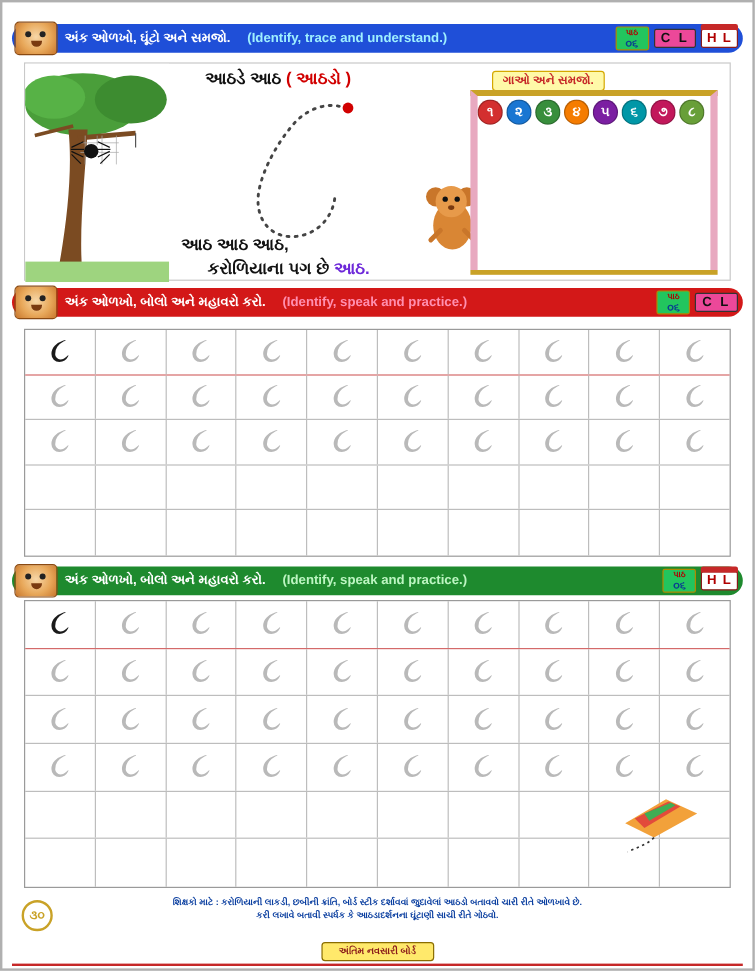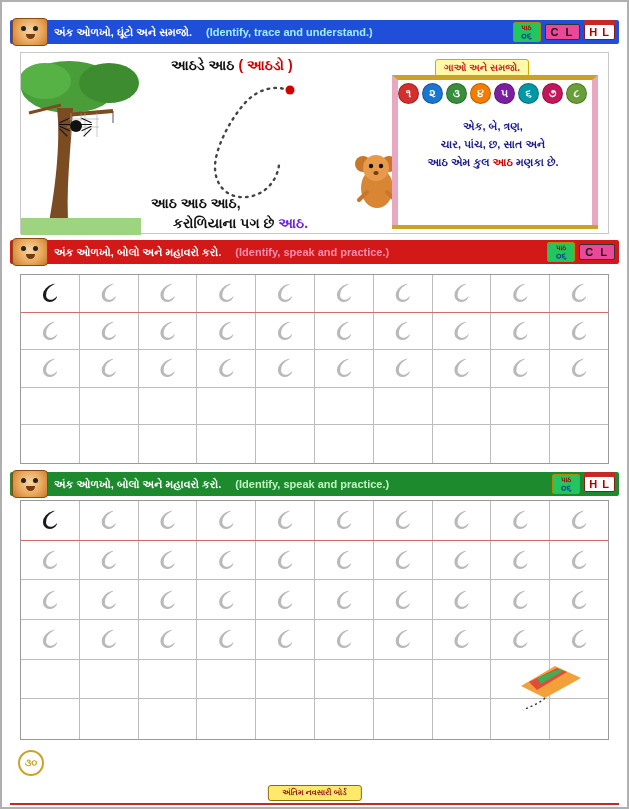--- a/index.html
+++ b/index.html
@@ -16,21 +16,21 @@
     background:#ffffff;
     border:2px solid #b0b0b0;
     overflow:hidden;
   }
   
   .banner{
     position:absolute;left:8px;right:8px;
     height:24px;
     display:flex;align-items:center;
     box-sizing:border-box;
-    border-radius:2px;
+    border-radius:14px;
   }
   .banner .mascot{
     width:34px;height:26px;
     margin-left:2px;
     border-radius:4px;
     flex:none;
     position:relative;
     background:radial-gradient(circle at 50% 45%, #f7d7a8 0%, #e8a85a 55%, #c8762c 100%);
     border:1px solid #8a4a12;
   }
@@ -111,21 +111,21 @@
   .mouse{
     position:absolute;left:330px;top:95px;width:52px;height:62px;
   }
   .sing-box{
     position:absolute;right:6px;top:6px;width:218px;height:168px;
   }
   .sing-label{
     position:absolute;left:26px;top:0;
     background:#fff9a8;border:1px solid #d4a800;
     color:#c62828;font-size:10px;font-weight:bold;
-    padding:2px 8px;border-radius:3px;margin-left:25px;
+    padding:2px 8px;border-radius:3px;
   }
   .frame{
     position:absolute;left:8px;top:16px;right:4px;bottom:2px;
     border-left:6px solid #e8a9c0;border-right:6px solid #e8a9c0;
     border-top:5px solid #c9a227;
   }
   .frame:after{
     content:"";position:absolute;left:-6px;right:-6px;bottom:-4px;height:4px;background:#c9a227;
   }
   .digits{
@@ -295,29 +295,20 @@
       <div class="digits">
         <div class="d" style="background:#d32f2f">૧</div>
         <div class="d" style="background:#1976d2">૨</div>
         <div class="d" style="background:#388e3c">૩</div>
         <div class="d" style="background:#f57c00">૪</div>
         <div class="d" style="background:#7b1fa2">૫</div>
         <div class="d" style="background:#0097a7">૬</div>
         <div class="d" style="background:#c2185b">૭</div>
         <div class="d" style="background:#689f38">૮</div>
       </div>
-      <div class="verse">
-        <div>એક, બે, ત્રણ,</div>
-        <div>ચાર, પાંચ, છ, સાત અને</div>
-        <div>
-          <span>આઠ એમ કુલ</span>
-          <span class="red">આઠ</span>
-          <span>મણકા છે.</span>
-        </div>
-      </div>
     </div>
   </div>
 
   <div class="banner" id="sec2-banner">
     <div class="mascot"></div>
     <div class="b-title">અંક ઓળખો, બોલો અને મહાવરો કરો.</div>
     <div class="b-sub">(Identify, speak and practice.)</div>
     <div class="spacer"></div>
     <div class="pillbox">
       <div class="badge-yellow">
@@ -620,17 +611,21 @@
       </div>
     </div>
 
   <svg class="kite" viewBox="0 0 72 56">
     <path d="M6 26 L40 6 L66 18 L30 38 Z" fill="#f2a13a"></path>
     <path d="M14 22 L42 8 L52 12 L22 30 Z" fill="#e24b3b"></path>
     <path d="M22 18 L44 9 L48 11 L26 24 Z" fill="#3fae54"></path>
     <path d="M30 38 C24 44 16 46 8 50" stroke="#333" stroke-width="1.4" fill="none" stroke-dasharray="2 3"></path>
   </svg>
 
+  <div class="footnote">
+    <div>શિક્ષકો માટે : કરોળિયાની લાકડી, છબીની ક્રાંતિ, બોર્ડ સ્ટીક દર્શાવવાં જુદાવેલાં આઠડો બતાવવો ચારી રીતે ઓળખાવે છે.</div>
+    <div>કરી લખાવે બતાવી સ્પર્ધક કે આઠડાદર્શનના ઘૂંટાણી સાચી રીતે ગોઠવો.</div>
+  </div>
 
   <div class="page-num">૩૦</div>
   <div class="bottom-tab">અંતિમ નવસારી બોર્ડ</div>
   <div class="strip"></div>
 </div>
 
 </body></html>

